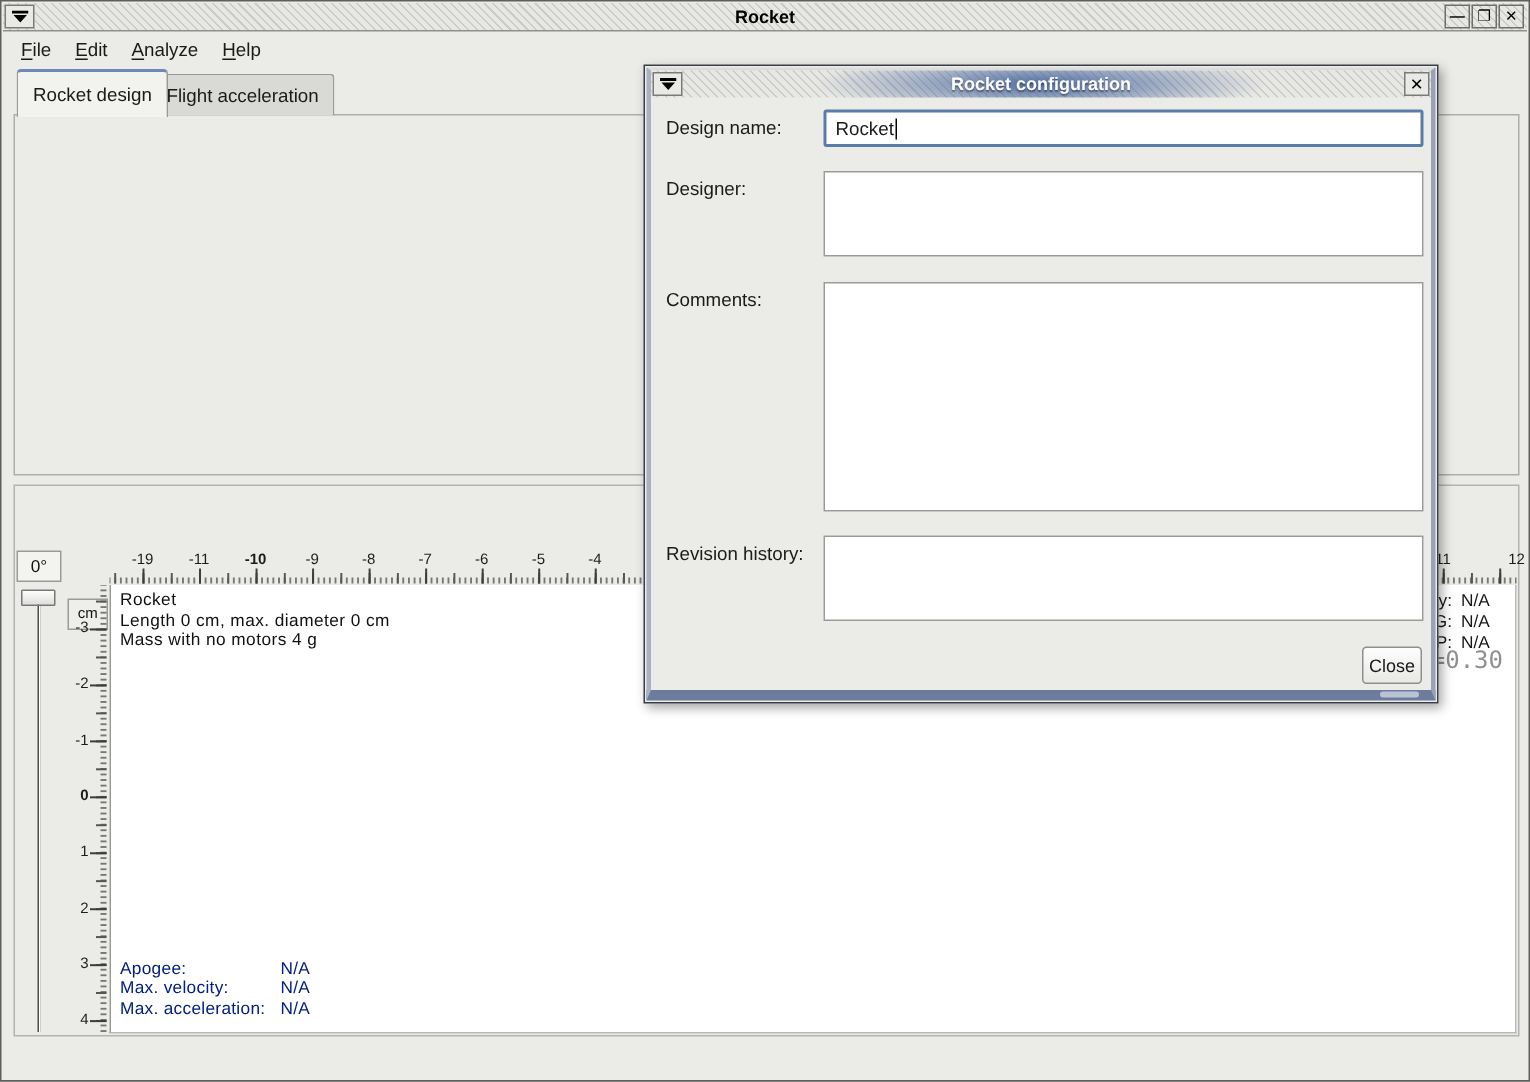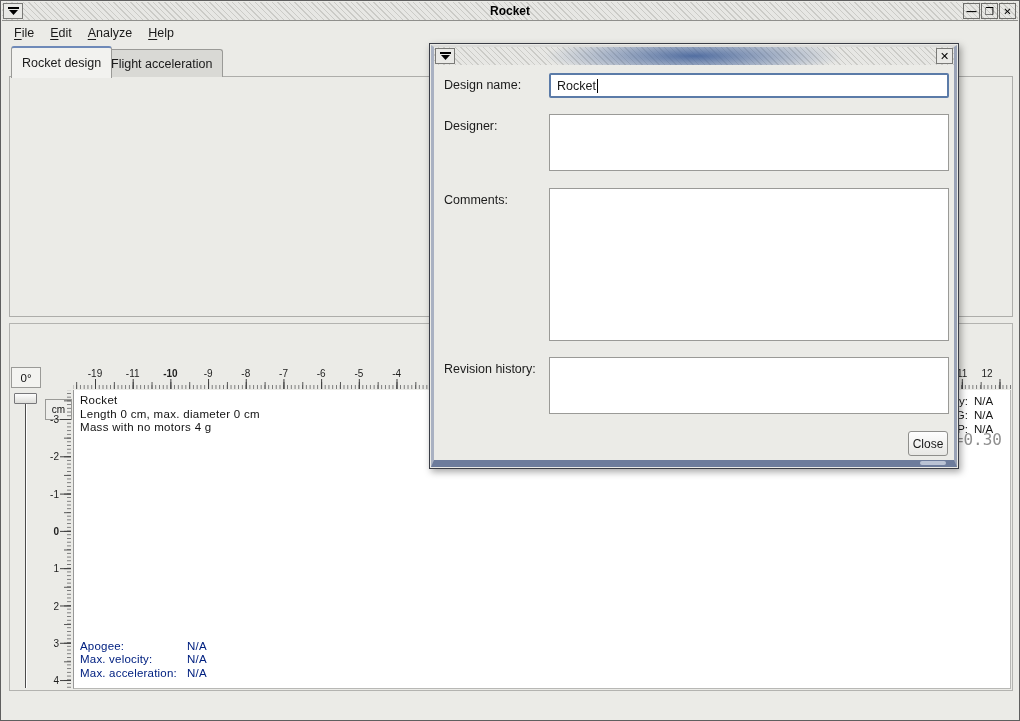--- a/index.html
+++ b/index.html
@@ -242,21 +242,21 @@
         <span style="left: 549.8px;">2</span>
         <span style="left: 587.5px;">3</span>
         <span style="left: 625.2px;">4</span>
         <span style="left: 662.9px;">5</span>
         <span style="left: 700.6px;">6</span>
         <span style="left: 738.3px;">7</span>
         <span style="left: 776px;">8</span>
         <span style="left: 813.7px;">9</span>
         <span style="left: 851.4px; font-weight: bold;">10</span>
         <span style="left: 889.1px;">11</span>
-        <span style="left: 914px;">12</span>
+        <span style="left: 938px;">12</span>
       </div>
   </div>
   <div class="vruler">
     <div class="vstrip v-minor"></div>
       <div class="vstrip v-mid"></div>
       <div class="vstrip v-major"></div>
     <div id="vlabels">
         <span style="top: 29px;">-3</span>
         <span style="top: 66.3px;">-2</span>
         <span style="top: 103.6px;">-1</span>
@@ -292,20 +292,21 @@
     <div class="dlg-frame"></div>
     <div class="dlg-grip"></div>
     <div class="dlg-titlebar stripes">
       <div class="dlg-glow"></div>
       <div class="dlg-iconbox">
         <svg class="menu-glyph" viewBox="0 0 11 9">
             <rect x="0" y="0" width="11" height="2" fill="#000"></rect>
             <path d="M1 3 L10 3 L5.5 8 Z" fill="#000"></path>
           </svg>
       </div>
+      <div class="dlg-title">Rocket configuration</div>
       <div class="dlg-close">
           <span>✕</span>
         </div>
     </div>
 
     <div class="dlg-label" style="left:14px;top:34px;">Design name:</div>
     <div class="dlg-input" style="top:29px;">
       <span>Rocket</span>
         <span class="caret"></span>
     </div>

